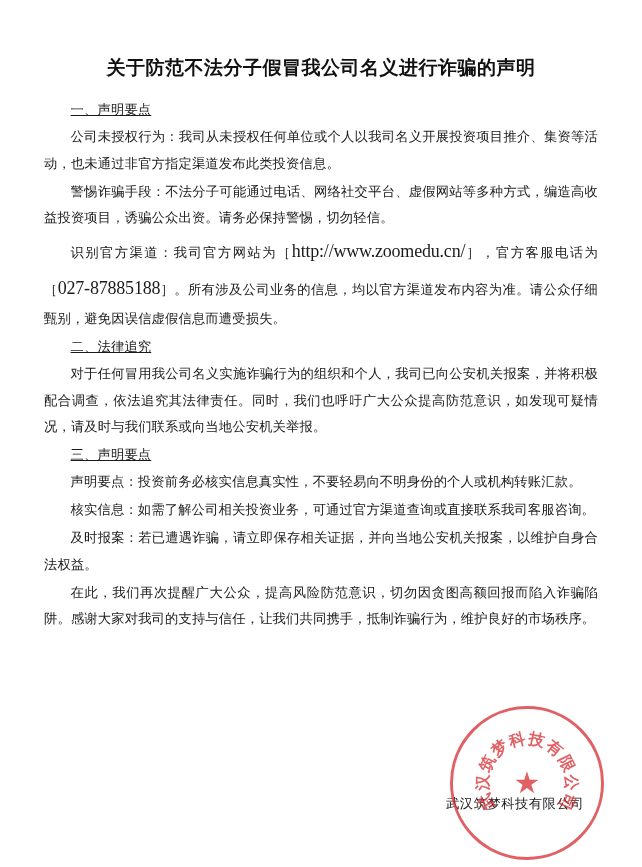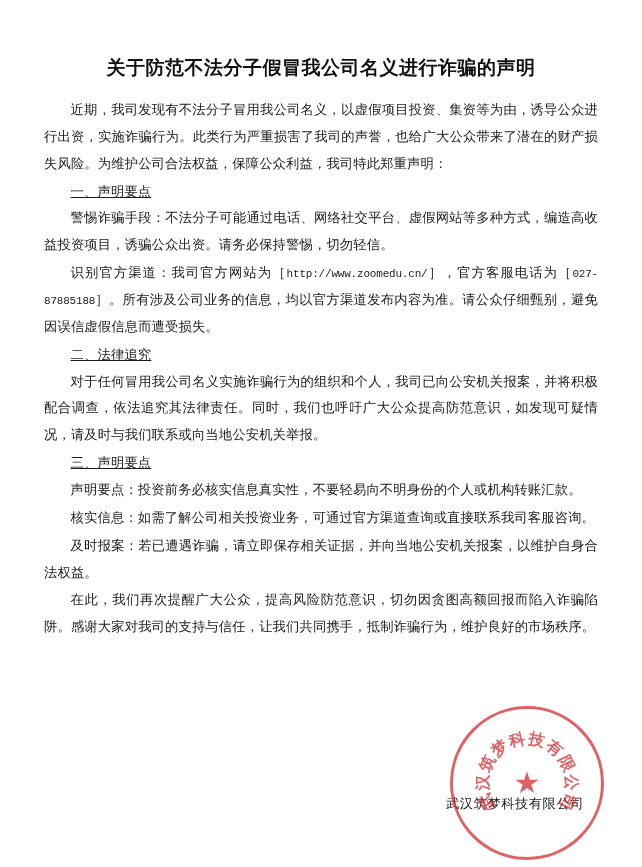--- a/index.html
+++ b/index.html
@@ -43,22 +43,22 @@
     text-indent: 2em;
   }
   .heading {
     font-size: 13.3px;
     line-height: 2.02;
     margin: 0;
     letter-spacing: 0.15px;
     text-decoration: underline;
   }
   .mono {
-    font-family: Liberation Mono, monospace;
-    font-size: 11px;
+    font-family: Liberation Serif, serif;
+    font-size: 18px;
     letter-spacing: -0.2px;
   }
   .sign-block {
     position: absolute;
     right: 58px;
     bottom: 72px;
     text-align: center;
     font-size: 13.3px;
     line-height: 2.0;
     color: #1b1b1b;
@@ -119,23 +119,23 @@
     white-space: nowrap;
   }
 </style>
 </head>
 <body>
 
 <div class="page">
 
   <div class="doc-title">关于防范不法分子假冒我公司名义进行诈骗的声明</div>
 
-  <p class="para indent">近期，我司发现有不法分子冒用我公司名义，以虚假项目投资、集资等为由，诱导公众进行出资，实施诈骗行为。此类行为严重损害了我司的声誉，也给广大公众带来了潜在的财产损失风险。为维护公司合法权益，保障公众利益，我司特此郑重声明：</p>
 
   <p class="heading indent">一、声明要点</p>
+  <p class="para indent">公司未授权行为：我司从未授权任何单位或个人以我司名义开展投资项目推介、集资等活动，也未通过非官方指定渠道发布此类投资信息。</p>
   <p class="para indent">警惕诈骗手段：不法分子可能通过电话、网络社交平台、虚假网站等多种方式，编造高收益投资项目，诱骗公众出资。请务必保持警惕，切勿轻信。</p>
   <p class="para indent"><span>识别官方渠道：我司官方网站为［</span><span class="mono">http://www.zoomedu.cn/</span><span>］，官方客服电话为［</span><span class="mono">027-87885188</span><span>］。所有涉及公司业务的信息，均以官方渠道发布内容为准。请公众仔细甄别，避免因误信虚假信息而遭受损失。</span></p>
 
   <p class="heading indent">二、法律追究</p>
   <p class="para indent">对于任何冒用我公司名义实施诈骗行为的组织和个人，我司已向公安机关报案，并将积极配合调查，依法追究其法律责任。同时，我们也呼吁广大公众提高防范意识，如发现可疑情况，请及时与我们联系或向当地公安机关举报。</p>
 
   <p class="heading indent">三、声明要点</p>
   <p class="para indent">声明要点：投资前务必核实信息真实性，不要轻易向不明身份的个人或机构转账汇款。</p>
   <p class="para indent">核实信息：如需了解公司相关投资业务，可通过官方渠道查询或直接联系我司客服咨询。</p>
   <p class="para indent">及时报案：若已遭遇诈骗，请立即保存相关证据，并向当地公安机关报案，以维护自身合法权益。</p>

